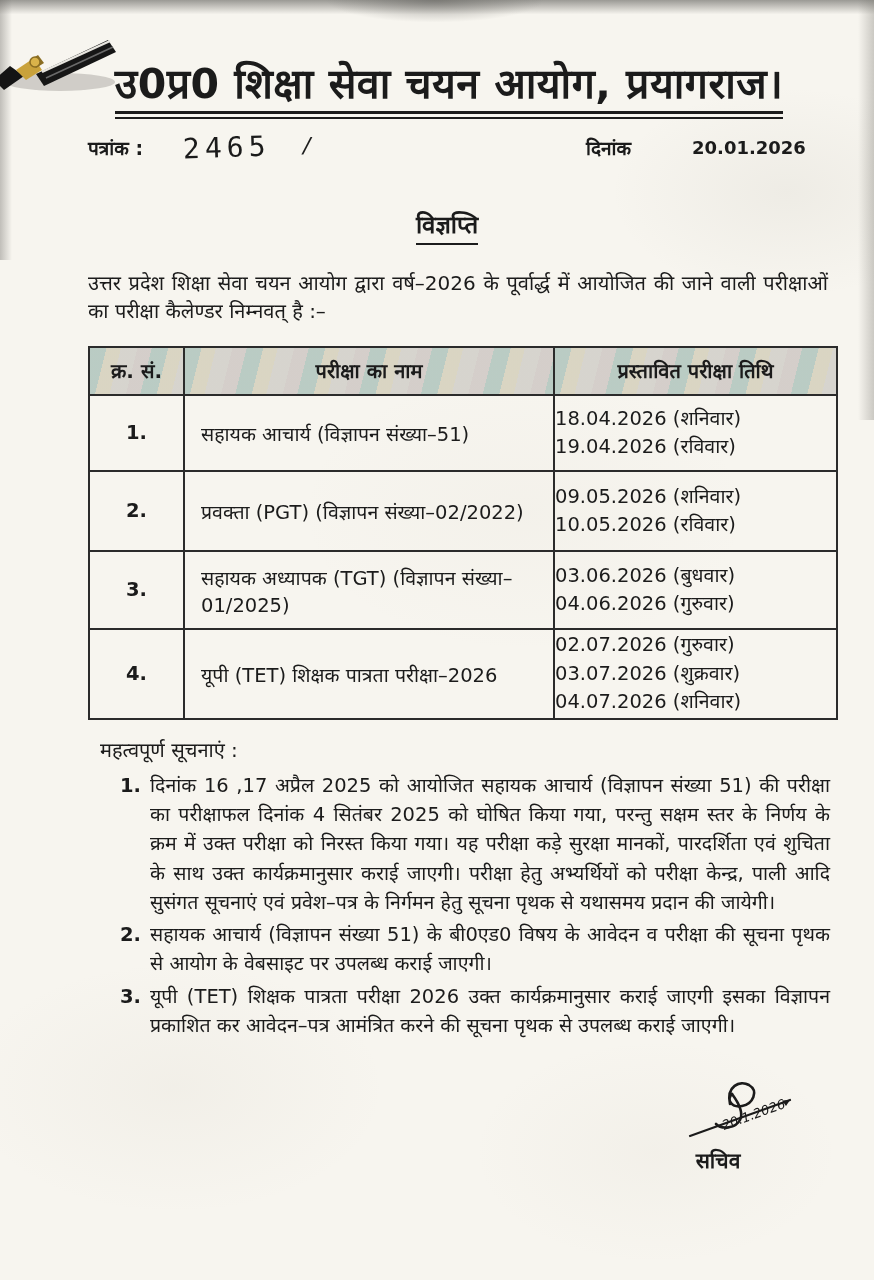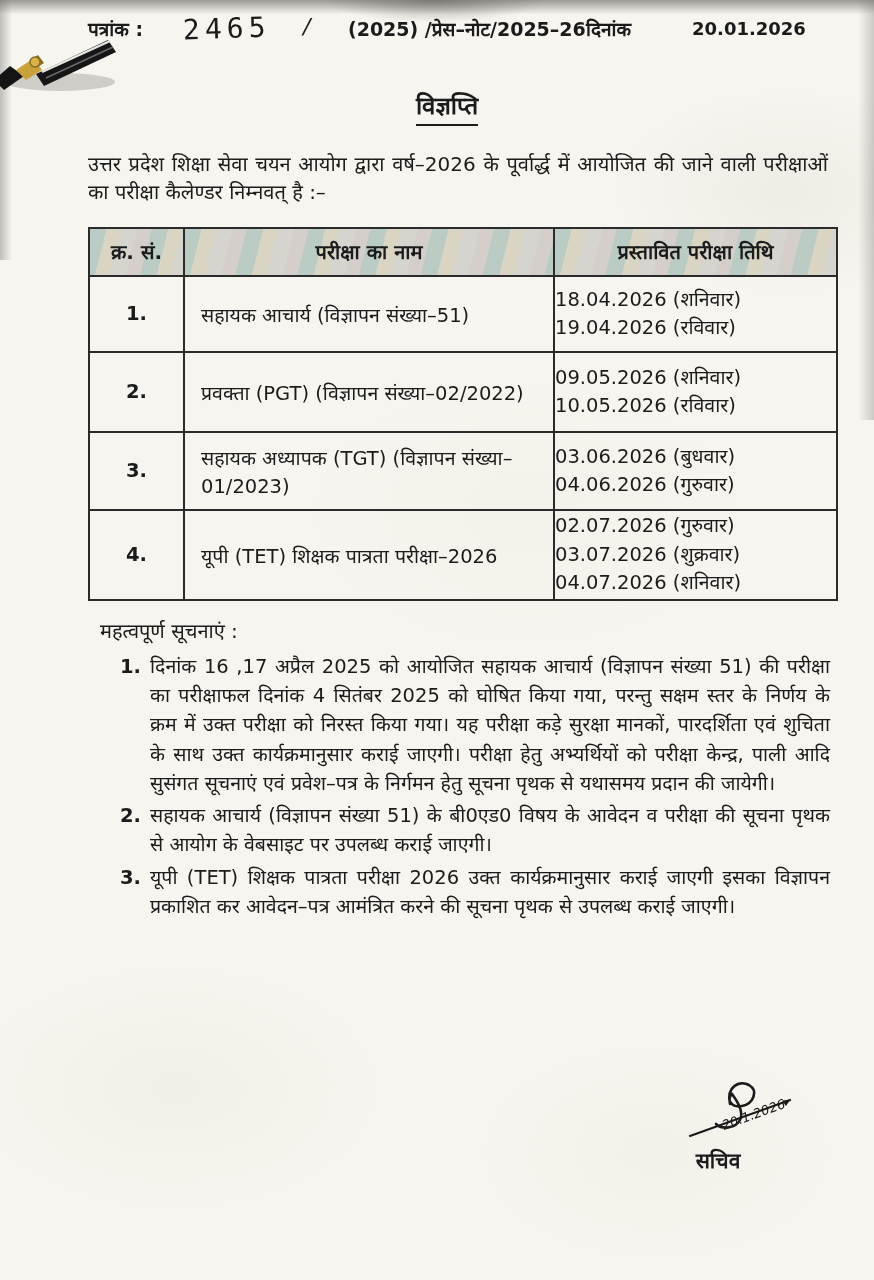--- a/index.html
+++ b/index.html
@@ -139,26 +139,28 @@
       <polygon points="40,50 48,45 54,53 46,58" fill="#8a6d22"></polygon>
       <g>
         <polygon points="46,64 118,30 126,42 54,76" fill="#161616"></polygon>
         <line x1="52" y1="62" x2="120" y2="31" stroke="#e8e6e0" stroke-width="2.4"></line>
         <line x1="56" y1="68" x2="123" y2="37" stroke="#6a6a6a" stroke-width="1.6"></line>
       </g>
       <circle cx="45" cy="52" r="5" fill="#d9b34a" stroke="#8a6d22" stroke-width="1.5"></circle>
     </svg>
   </div>
 
+  <div class="org-title">
+    <span class="u-outer"><span class="u-inner">उ0प्र0 शिक्षा सेवा चयन आयोग, प्रयागराज।</span></span>
+  </div>
 
   <div class="letter-line">
     <span class="letter-label">पत्रांक :</span>
     <span class="letter-number">2465</span>
     <span class="letter-sep">/</span>
-    <span class="letter-ref">(2025) /प्रेस–नोट/2025–26</span>
     <span class="letter-date-label">दिनांक</span>
     <span class="letter-date-value">20.01.2026</span>
   </div>
 
   <div class="notice-title">
     <span>विज्ञप्ति</span>
   </div>
 
   <p class="intro">उत्तर प्रदेश शिक्षा सेवा चयन आयोग द्वारा वर्ष–2026 के पूर्वार्द्ध में आयोजित की जाने वाली परीक्षाओं का परीक्षा कैलेण्डर निम्नवत् है :–</p>
 
@@ -187,21 +189,21 @@
       <tr class="row-2">
         <td class="td-sno">2.</td>
         <td class="td-name">प्रवक्ता (PGT) (विज्ञापन संख्या–02/2022)</td>
         <td class="td-date">
           <div class="date-line">09.05.2026 (शनिवार)</div>
           <div class="date-line">10.05.2026 (रविवार)</div>
         </td>
       </tr>
       <tr class="row-3">
         <td class="td-sno">3.</td>
-        <td class="td-name">सहायक अध्यापक (TGT) (विज्ञापन संख्या–01/2023)</td>
+        <td class="td-name">सहायक अध्यापक (TGT) (विज्ञापन संख्या–01/2025)</td>
         <td class="td-date">
           <div class="date-line">03.06.2026 (बुधवार)</div>
           <div class="date-line">04.06.2026 (गुरुवार)</div>
         </td>
       </tr>
       <tr class="row-4">
         <td class="td-sno">4.</td>
         <td class="td-name">यूपी (TET) शिक्षक पात्रता परीक्षा–2026</td>
         <td class="td-date">
           <div class="date-line">02.07.2026 (गुरुवार)</div>

